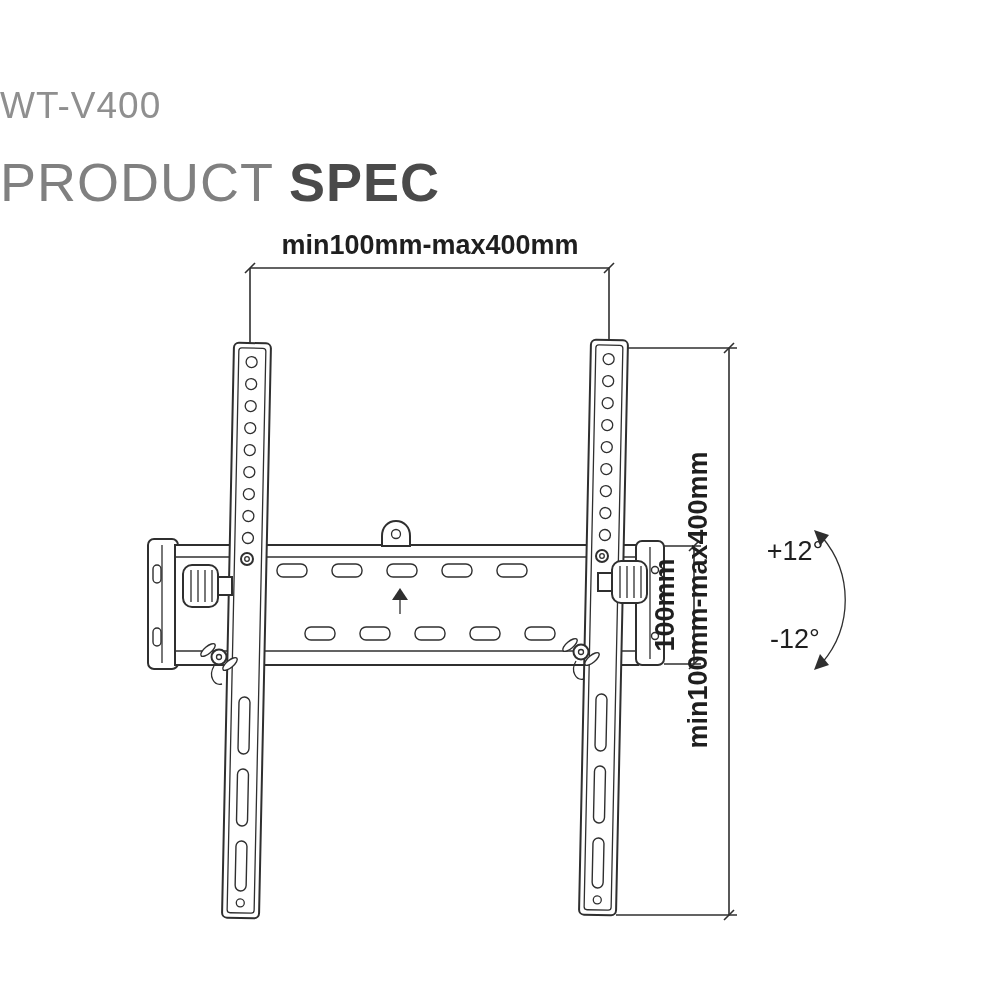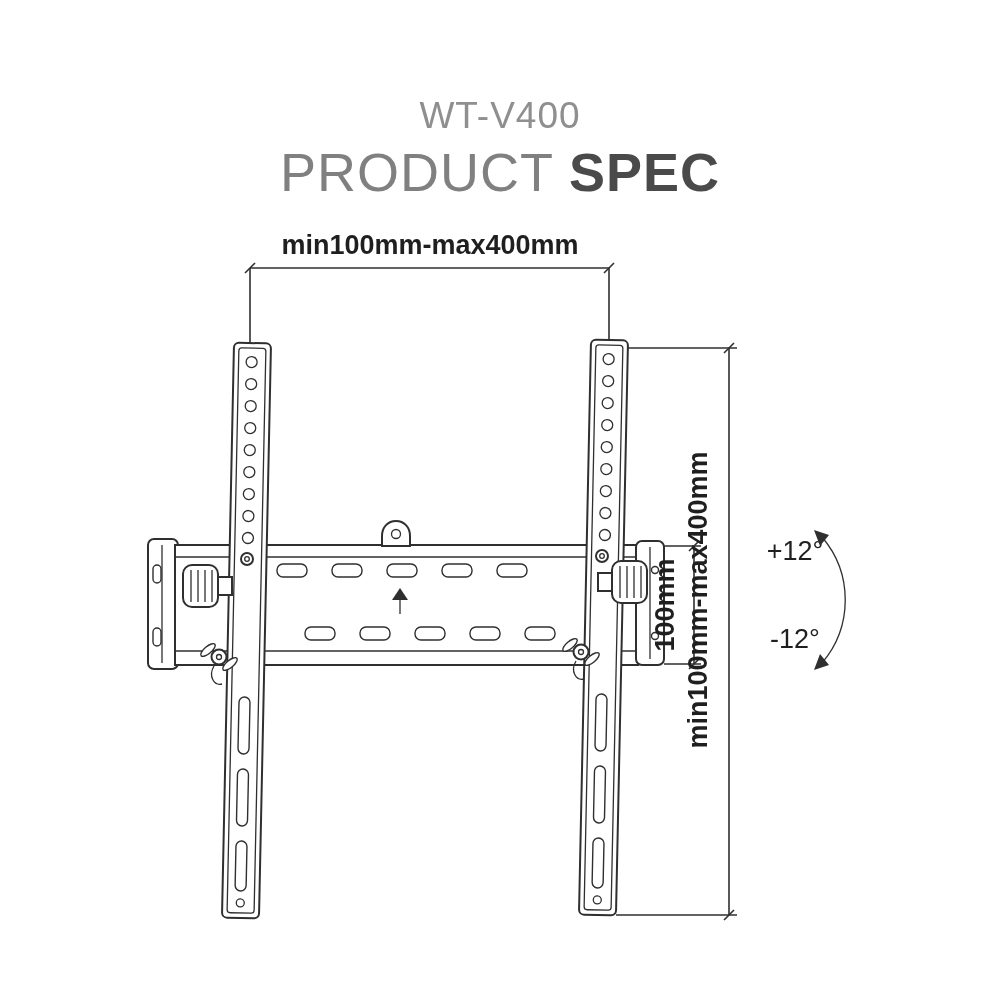--- a/index.html
+++ b/index.html
@@ -1,19 +1,19 @@
 <!DOCTYPE html>
 <html><head>
 <meta charset="utf-8">
 <style>
   html,body{margin:0;padding:0;background:#ffffff;width:1000px;height:1000px;overflow:hidden;}
   body{font-family:"Liberation Sans",sans-serif;position:relative;}
-  .header{position:absolute;top:95px;left:0;width:1000px;text-align:center;}
+  .header{position:absolute;top:85px;left:0;width:1000px;}
   .model{font-size:37px;letter-spacing:1px;color:#8f8f8f;font-weight:400;}
-  .title{margin-top:4px;font-size:54px;letter-spacing:1px;}
+  .title{margin-top:24px;font-size:54px;letter-spacing:1px;}
   .title .light{color:#808080;font-weight:400;}
   .title .bold{color:#4a4a4a;font-weight:700;}
   svg{position:absolute;top:0;left:0;}
   .thin{stroke:#2f2f2f;stroke-width:1.3;fill:none;}
   .wh{fill:#ffffff;stroke:#2f2f2f;stroke-width:2;}
   .whthin{fill:#ffffff;stroke:#2f2f2f;stroke-width:1.4;}
   .dimln{stroke:#2f2f2f;stroke-width:1.6;fill:none;}
   .dimtext{font-family:"Liberation Sans",sans-serif;font-size:27px;font-weight:600;fill:#1f1f1f;}
   .angletext{font-family:"Liberation Sans",sans-serif;font-size:27px;font-weight:500;fill:#1f1f1f;}
   .fillshape{fill:#2f2f2f;stroke:none;}

